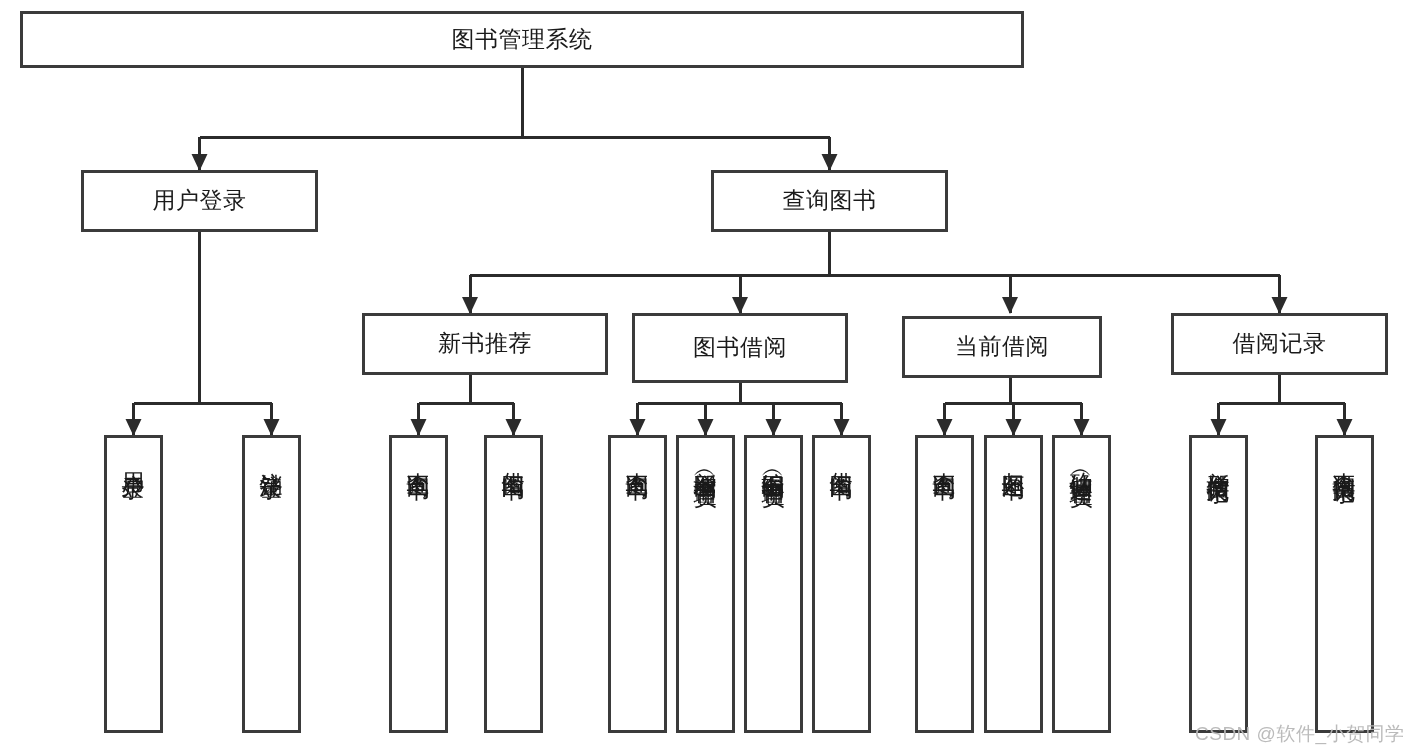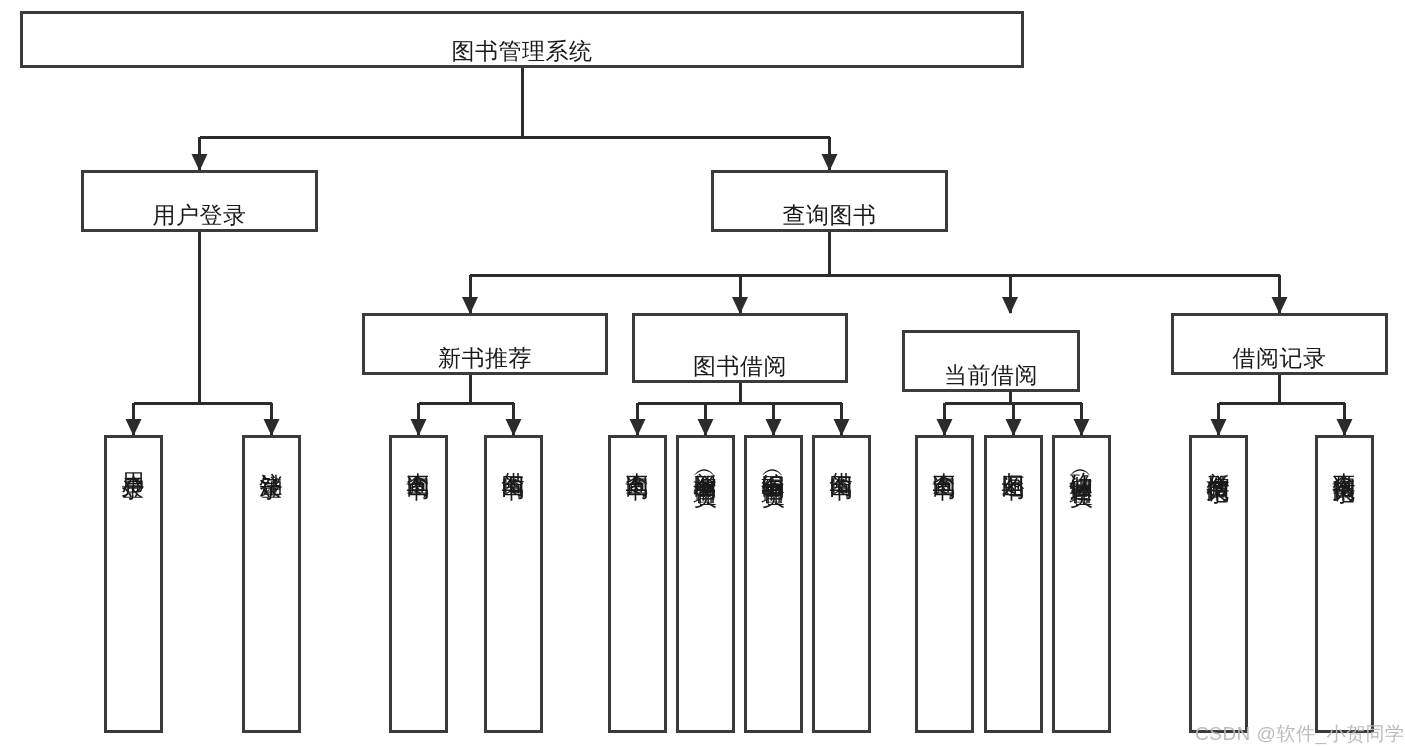--- a/index.html
+++ b/index.html
@@ -26,21 +26,21 @@
     width: 1405px;
     height: 747px;
     pointer-events: none;
   }
   .node {
     position: absolute;
     box-sizing: border-box;
     background: #ffffff;
     border: 3px solid #3b3b3b;
     display: flex;
-    align-items: flex-end;
+    align-items: center;
     justify-content: center;
     z-index: 2;
   }
   .node-label {
     color: #1a1a1a;
     line-height: 1.18;
     text-align: center;
     letter-spacing: 0.5px;
     white-space: pre;
   }
@@ -140,21 +140,21 @@
       </div>
       <div class="node horiz" style="left: 711px; top: 170px; width: 237px; height: 62px;">
         <span class="node-label">查询图书</span>
       </div>
       <div class="node horiz" style="left: 362px; top: 313px; width: 246px; height: 62px;">
         <span class="node-label">新书推荐</span>
       </div>
       <div class="node horiz" style="left: 632px; top: 313px; width: 216px; height: 70px;">
         <span class="node-label">图书借阅</span>
       </div>
-      <div class="node horiz" style="left: 902px; top: 330px; width: 178px; height: 62px;">
+      <div class="node horiz" style="left: 902px; top: 316px; width: 200px; height: 62px;">
         <span class="node-label">当前借阅</span>
       </div>
       <div class="node horiz" style="left: 1171px; top: 313px; width: 217px; height: 62px;">
         <span class="node-label">借阅记录</span>
       </div>
       <div class="node vert" style="left: 104px; top: 435px; width: 59px; height: 298px;">
         <span class="node-label">用户登录</span>
       </div>
       <div class="node vert" style="left: 242px; top: 435px; width: 59px; height: 298px;">
         <span class="node-label">注销登录</span>

